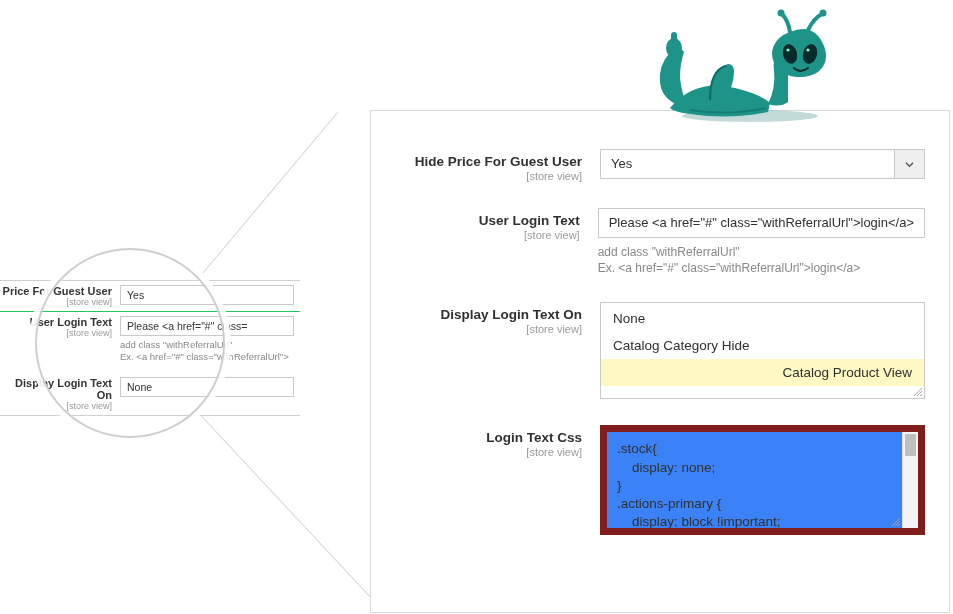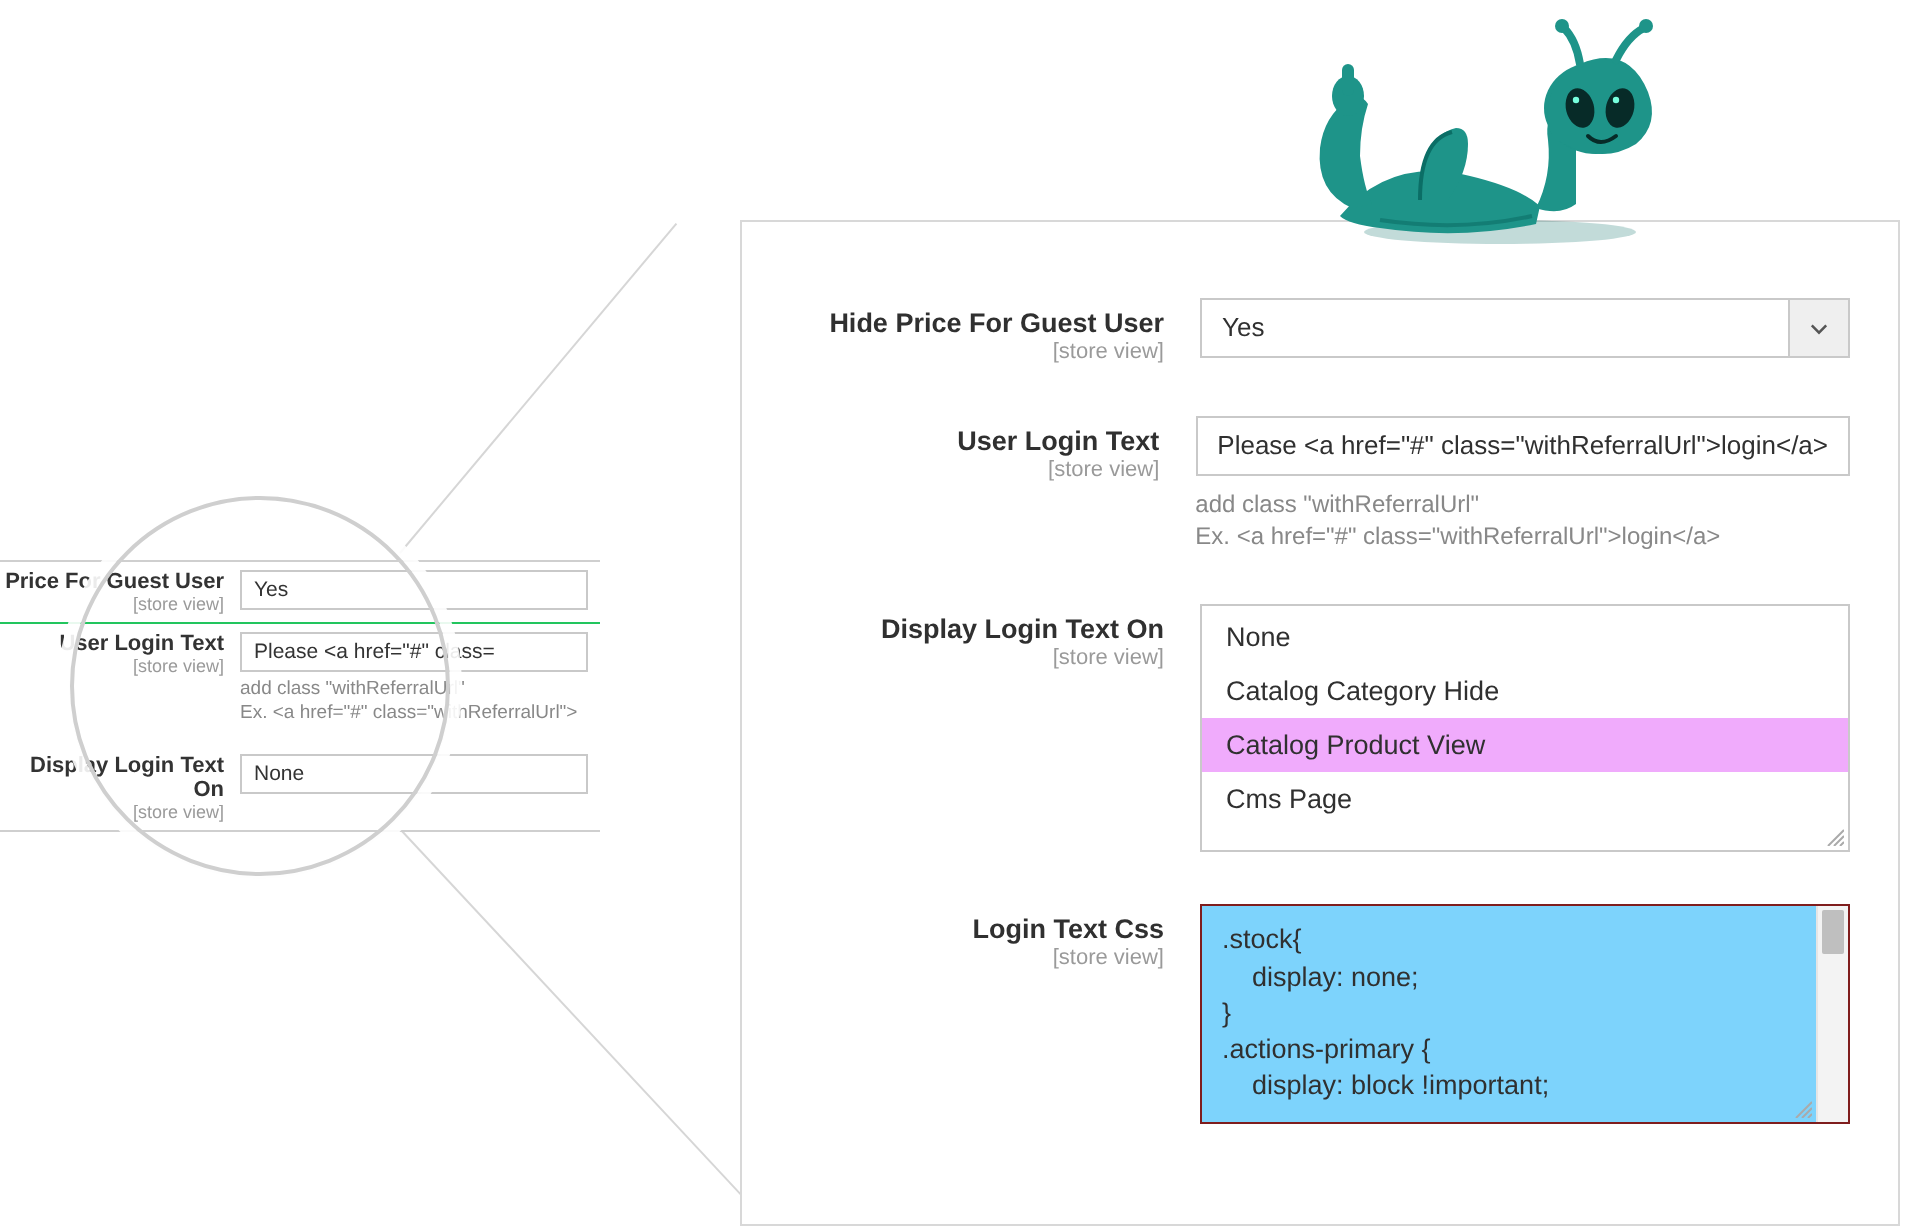--- a/index.html
+++ b/index.html
@@ -93,34 +93,35 @@
     background: #fff;
     position: relative;
     padding: 2px 0 12px 0;
   }
   .multiselect .opt {
     padding: 6px 12px;
     color: #303030;
     font-size: 13.5px;
   }
   .multiselect .opt.sel {
-    background: #f0abfc;
+    background: #fef9c3;
+    text-align: right;
   }
   .resize-grip {
     position: absolute;
     right: 2px;
     bottom: 2px;
     width: 10px;
     height: 10px;
   }
   .resize-grip svg { display:block; }
   
   .tarea-wrap {
-    border: 1px solid #7f1d1d;
-    background: #7dd3fc;
+    border: 7px solid #7f1d1d;
+    background: #3b82f6;
     position: relative;
     height: 110px;
     display: flex;
   }
   .tarea {
     flex: 1;
     padding: 8px 10px;
     color: #303030;
     font-size: 13.5px;
     line-height: 1.35;
@@ -308,21 +309,20 @@
   <div class="row">
     <div class="label-col">
       <span class="lbl">Display Login Text On</span>
       <span class="scope">[store view]</span>
     </div>
     <div class="field-col">
       <div class="multiselect">
         <div class="opt">None</div>
         <div class="opt">Catalog Category Hide</div>
         <div class="opt sel">Catalog Product View</div>
-        <div class="opt">Cms Page</div>
         <div class="resize-grip">
           <svg viewBox="0 0 10 10">
               <path d="M2 10 L10 2 M5 10 L10 5 M8 10 L10 8" stroke="#aaa" stroke-width="1" fill="none"></path>
             </svg>
         </div>
       </div>
     </div>
   </div>
 
   <div class="row" style="margin-bottom:0;">

